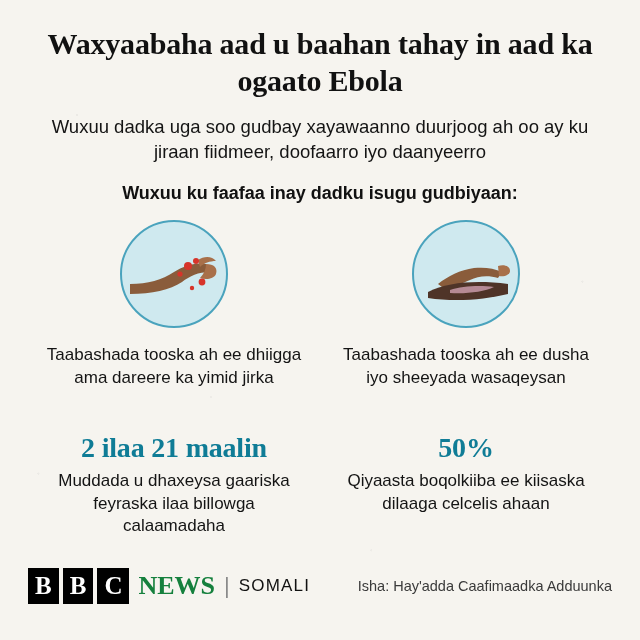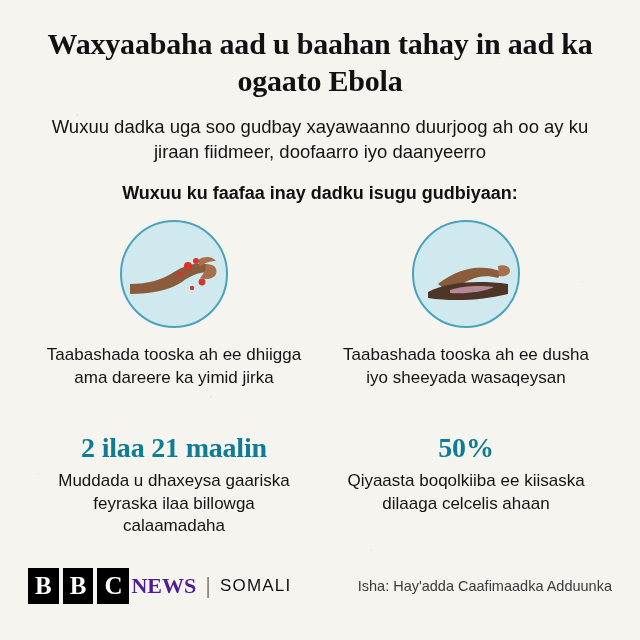--- a/index.html
+++ b/index.html
@@ -138,23 +138,23 @@
     font-family: "Liberation Serif", serif;
     font-weight: bold;
     font-size: 25px;
     line-height: 1;
     padding: 5px 7px 6px 7px;
     display: inline-block;
   }
   .news-word {
     font-family: "Liberation Serif", serif;
     font-weight: bold;
-    font-size: 22px;
-    margin-left: 2px;
-    color: #4c1d95;
+    font-size: 26px;
+    margin-left: 9px;
+    color: #15803d;
   }
   .brand-sep {
     color: #8a8a8a;
     font-size: 22px;
     margin: 0 9px;
     font-weight: 300;
   }
   .service-name {
     font-size: 17px;
     letter-spacing: 1.2px;

